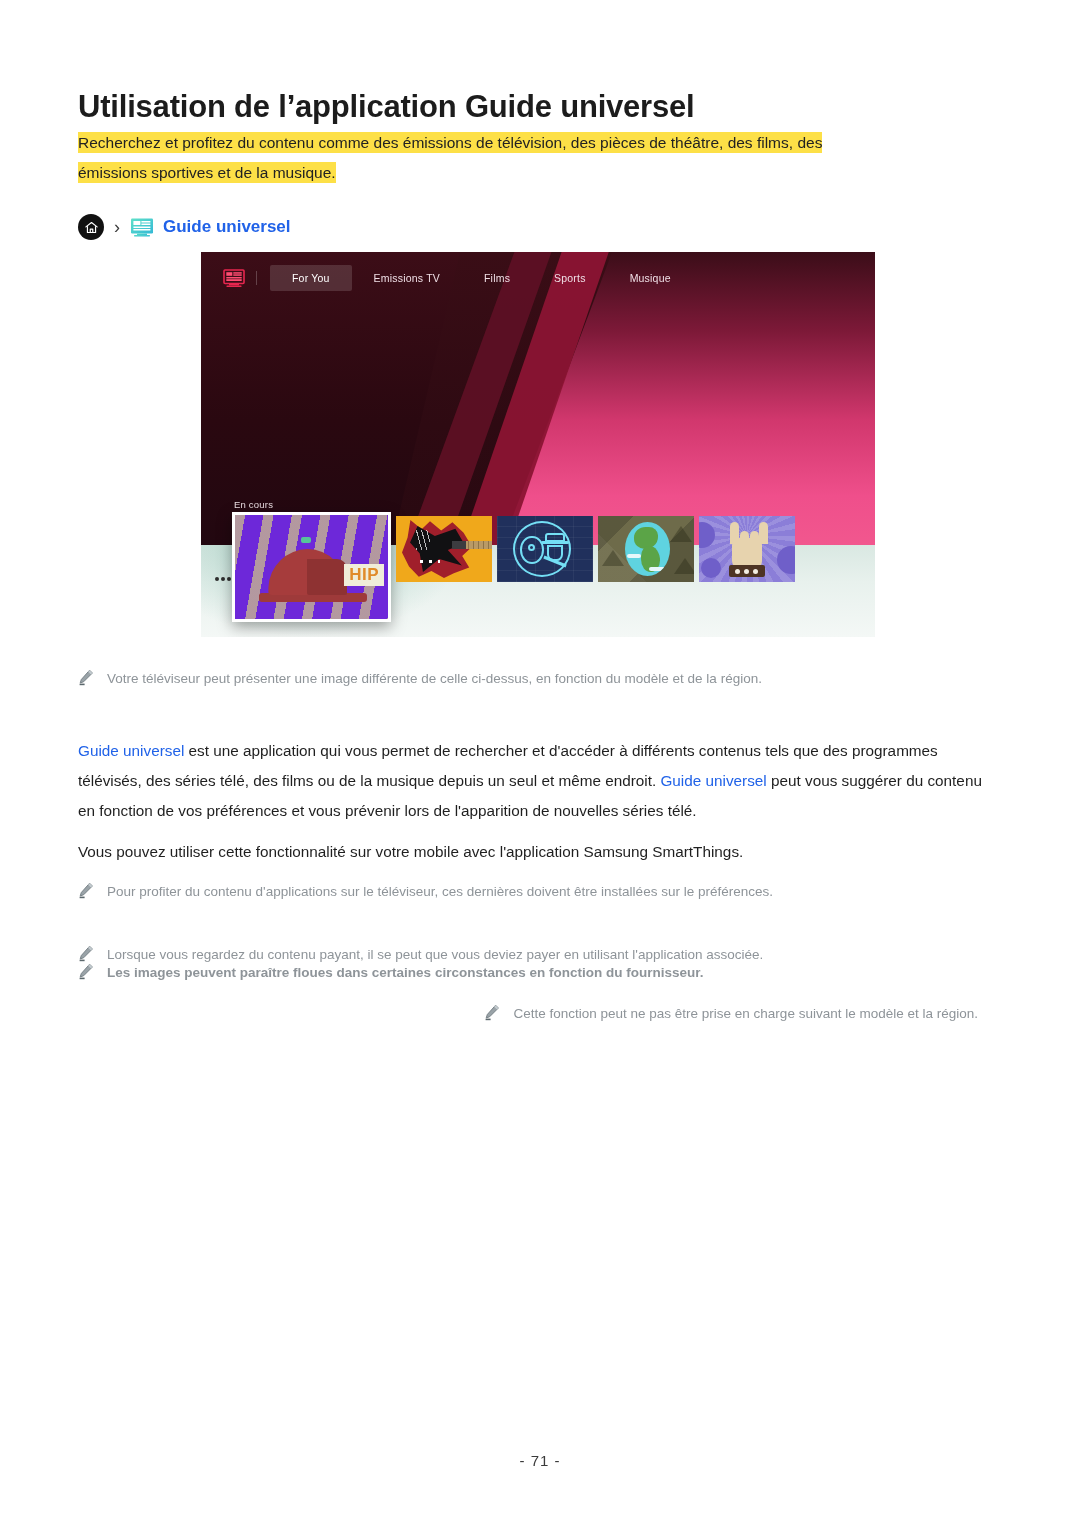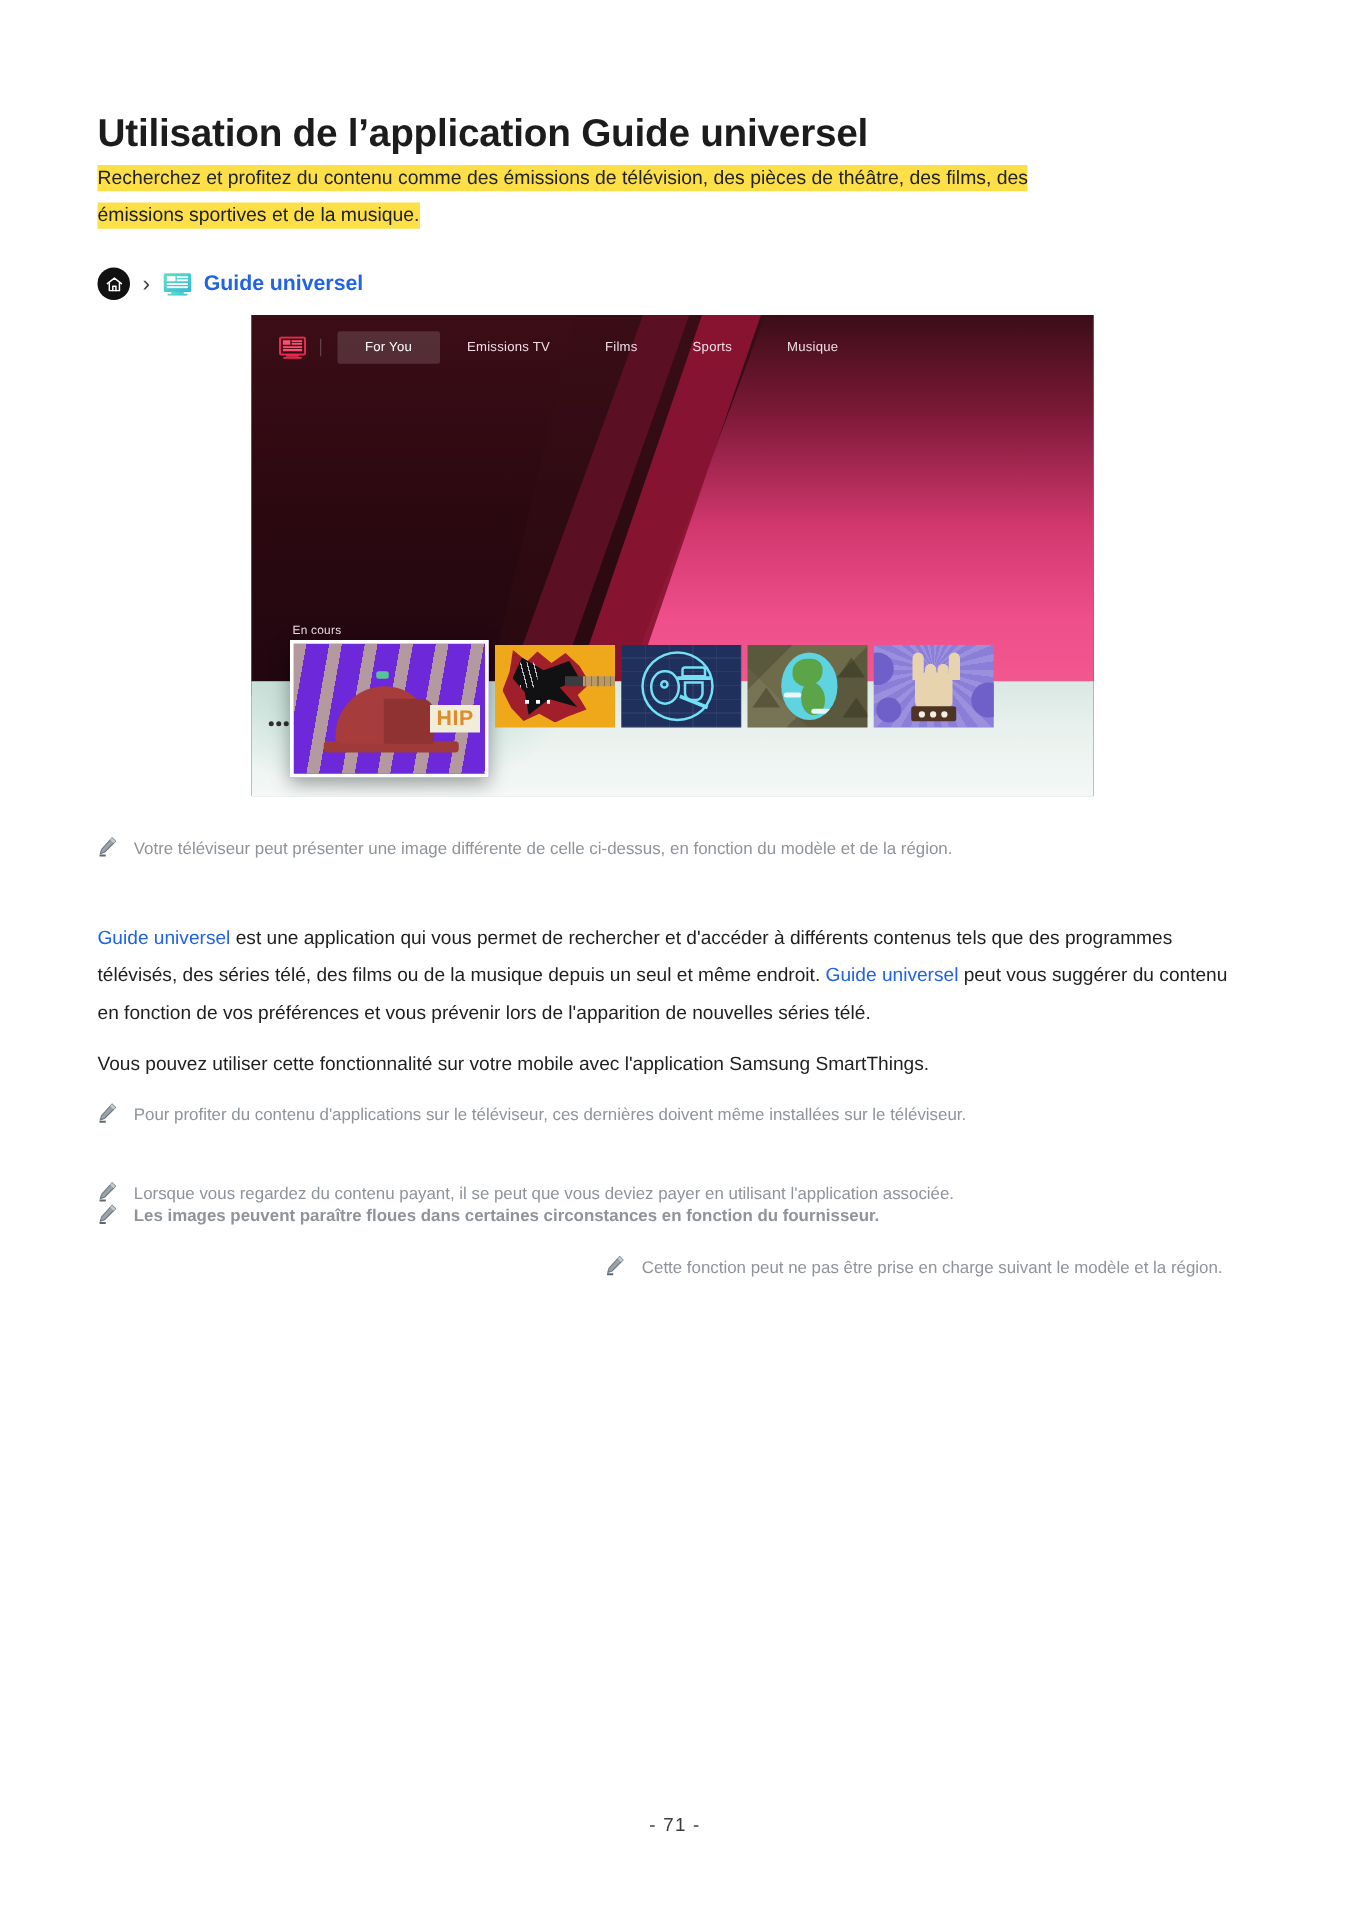--- a/index.html
+++ b/index.html
@@ -574,21 +574,21 @@
   <div class="para" style="top:837px;">Vous pouvez utiliser cette fonctionnalité sur votre mobile avec l'application Samsung SmartThings.</div>
 
   <div class="note" style="top:881px;">
     <span class="pencil">
       <svg width="16" height="17" viewBox="0 0 16 17">
         <path d="M11.6 1.2 L14.4 4.0 L5.6 12.8 L2.2 13.9 L3.3 10.5 Z" fill="#9aa3a8" stroke="#6f7b80" stroke-width="0.9" stroke-linejoin="round"></path>
         <path d="M11.6 1.2 L14.4 4.0 L12.9 5.5 L10.1 2.7 Z" fill="#c3cbcf"></path>
         <rect x="1.6" y="14.6" width="5" height="1.6" fill="#5c686d"></rect>
       </svg>
     </span>
-    <span class="ntext">Pour profiter du contenu d'applications sur le téléviseur, ces dernières doivent même installées sur le téléviseur.</span>
+    <span class="ntext">Pour profiter du contenu d'applications sur le téléviseur, ces dernières doivent être installées sur le préférences.</span>
   </div>
 
   <div class="note" style="top:944px;">
     <span class="pencil">
       <svg width="16" height="17" viewBox="0 0 16 17">
         <path d="M11.6 1.2 L14.4 4.0 L5.6 12.8 L2.2 13.9 L3.3 10.5 Z" fill="#9aa3a8" stroke="#6f7b80" stroke-width="0.9" stroke-linejoin="round"></path>
         <path d="M11.6 1.2 L14.4 4.0 L12.9 5.5 L10.1 2.7 Z" fill="#c3cbcf"></path>
         <rect x="1.6" y="14.6" width="5" height="1.6" fill="#5c686d"></rect>
       </svg>
     </span>

